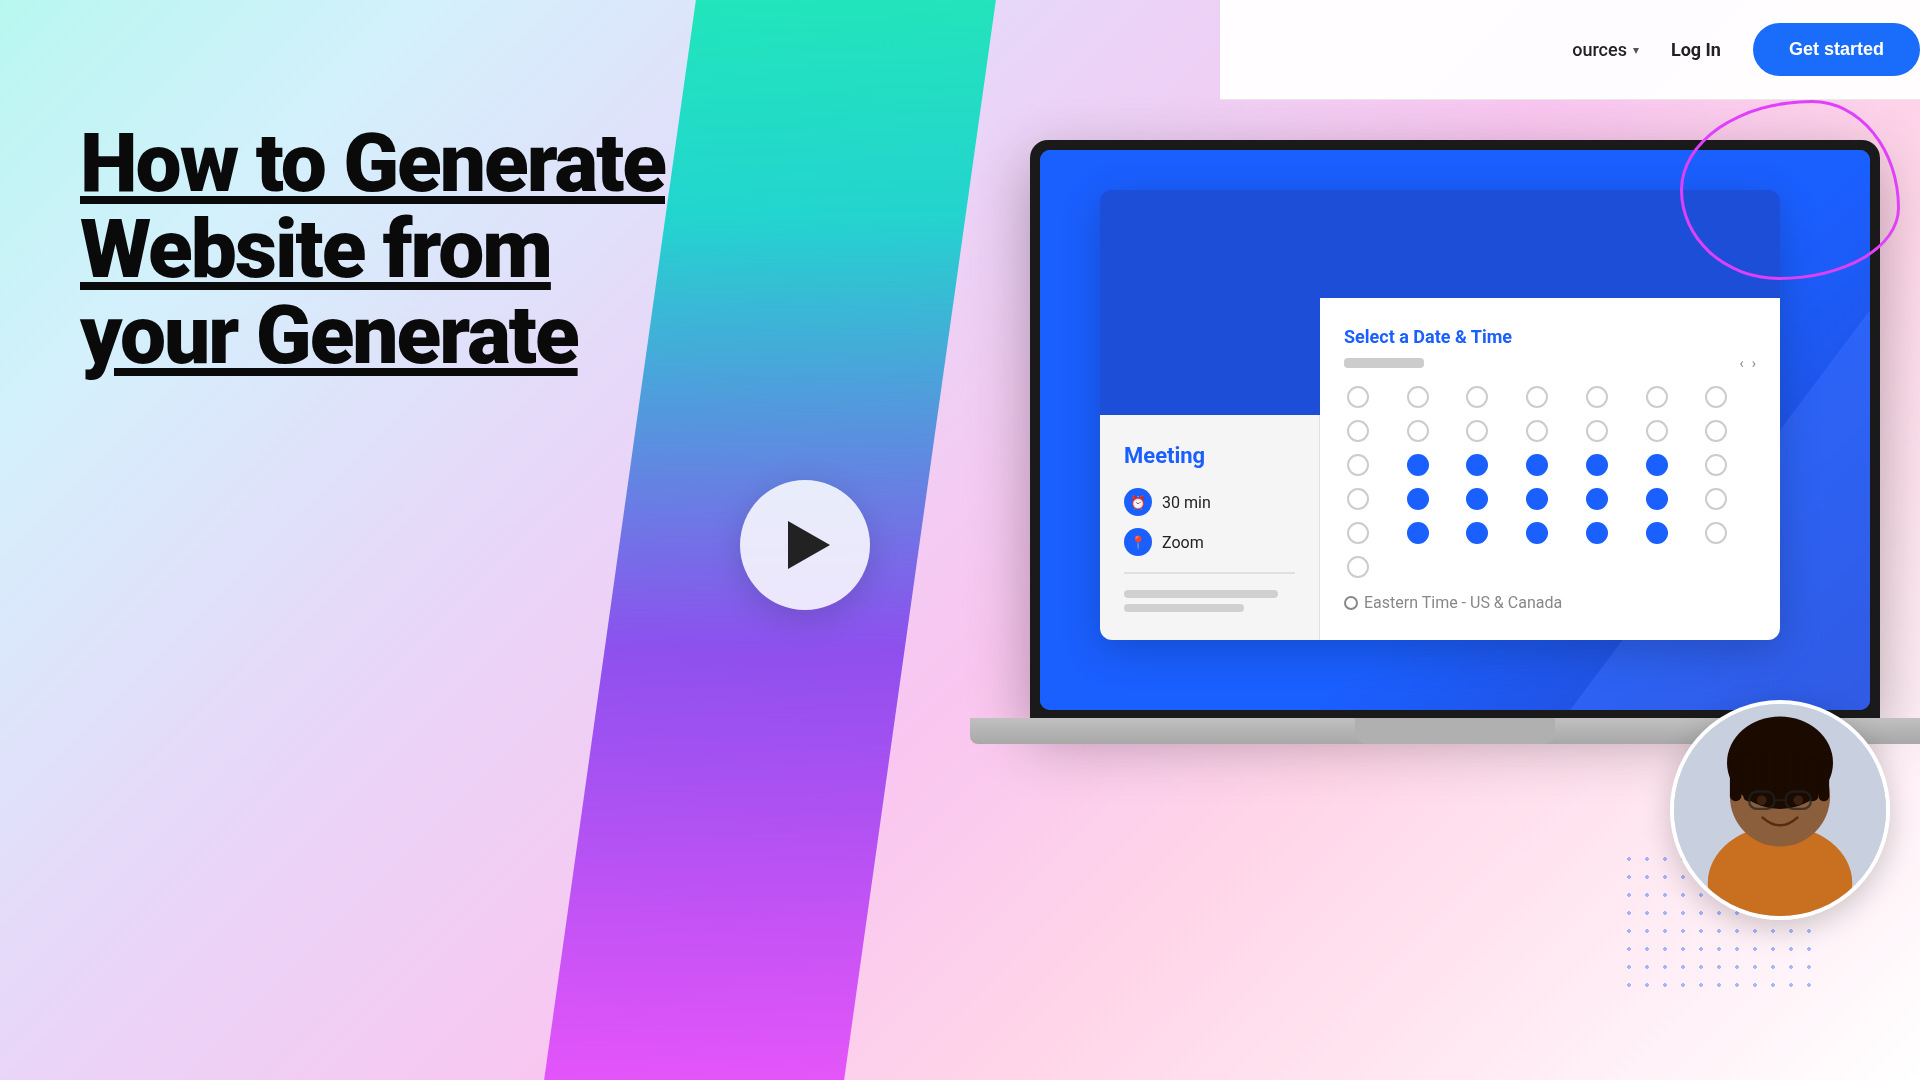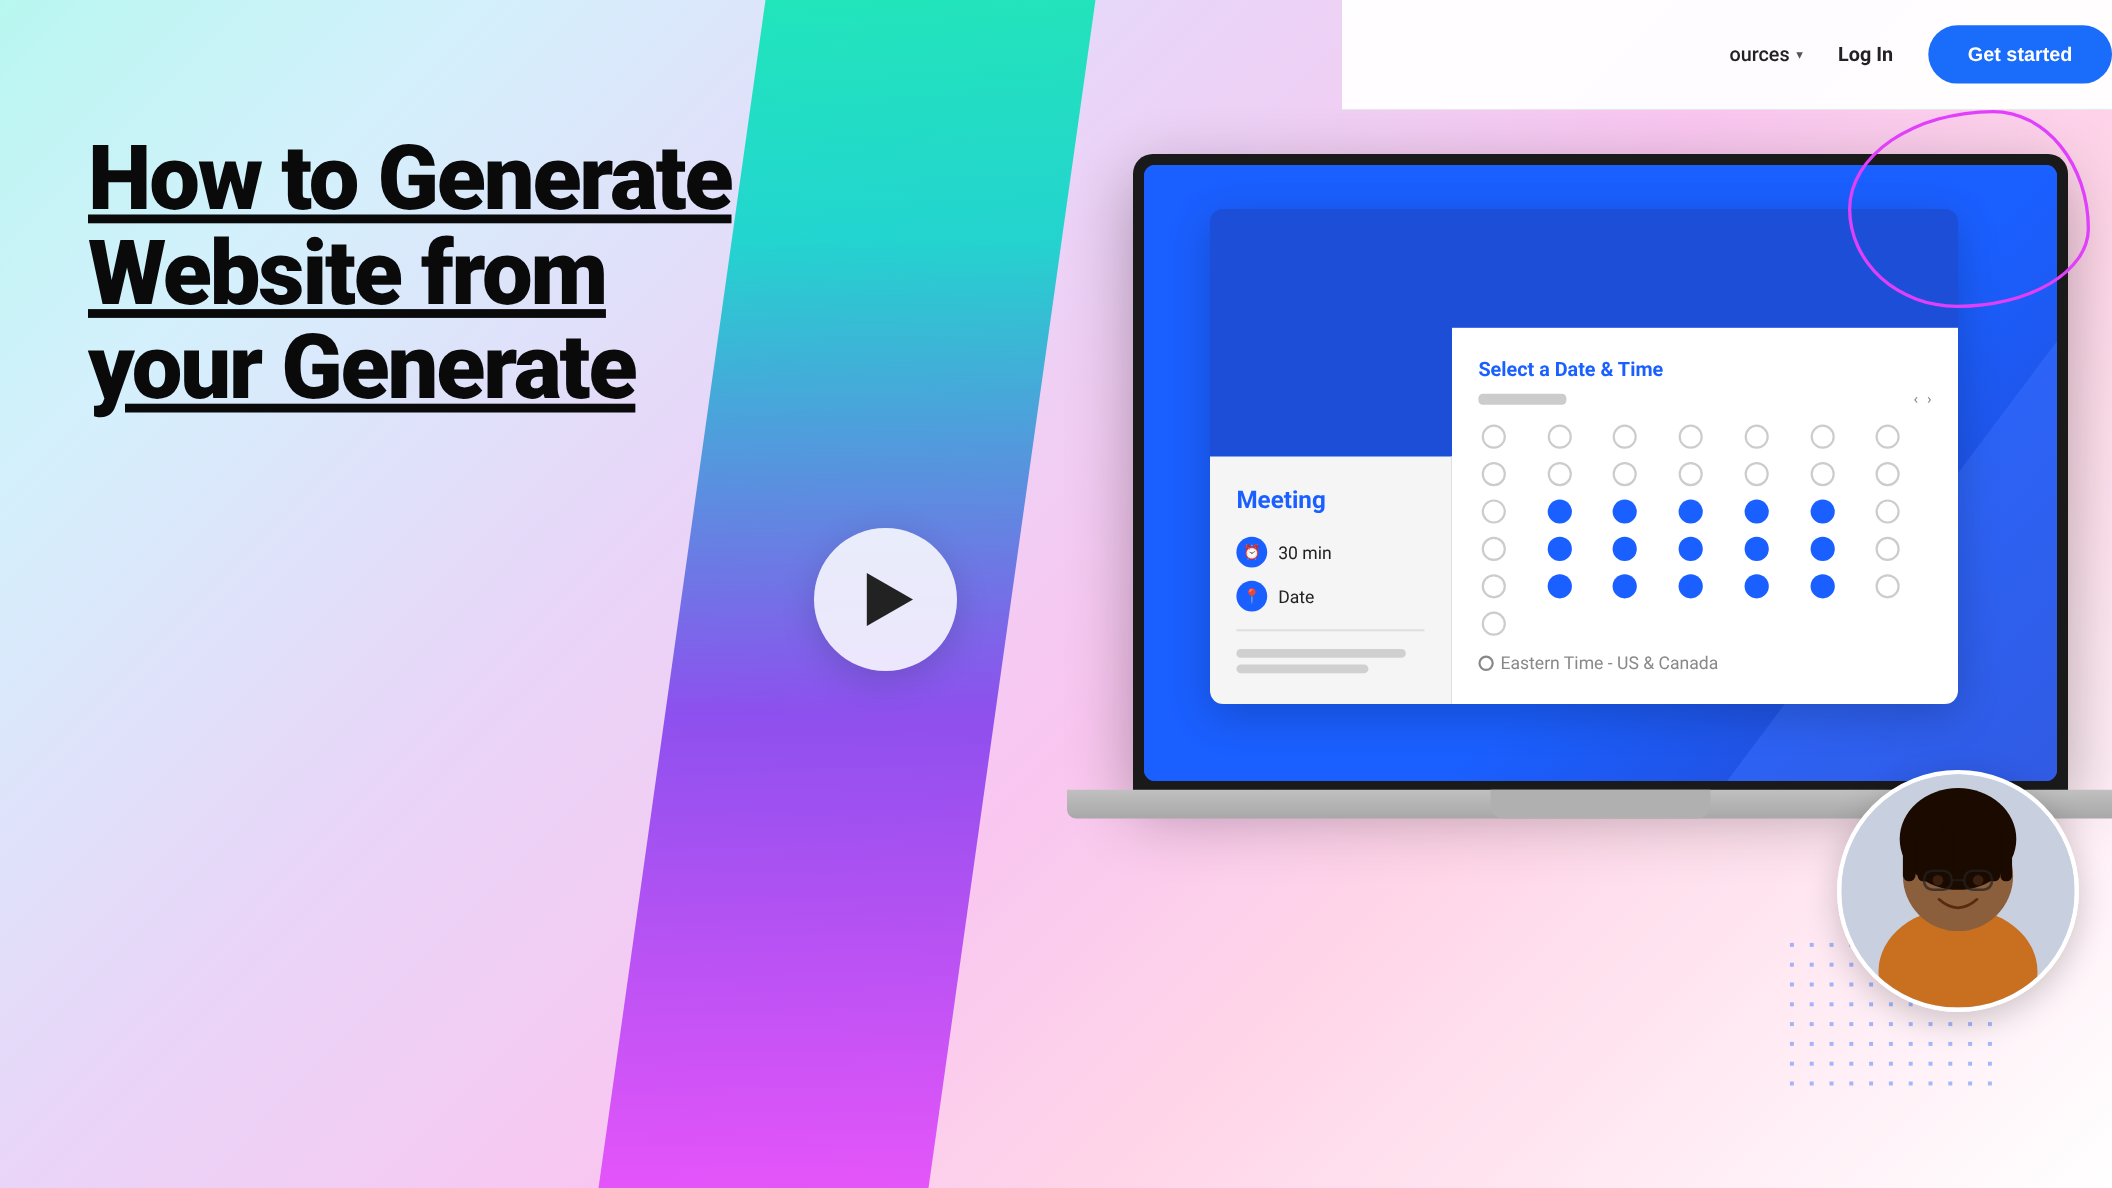--- a/index.html
+++ b/index.html
@@ -455,21 +455,21 @@
         <div class="cal-left">
           <div class="cal-meeting-title">Meeting</div>
 
           <div class="cal-info-row">
             <div class="cal-icon">⏰</div>
             <span class="cal-info-text">30 min</span>
           </div>
 
           <div class="cal-info-row">
             <div class="cal-icon">📍</div>
-            <span class="cal-info-text">Date</span>
+            <span class="cal-info-text">Zoom</span>
           </div>
 
           <div class="cal-divider"></div>
 
           <div class="cal-lines">
             <div class="cal-line" style="width: 90%;"></div>
             <div class="cal-line" style="width: 70%;"></div>
           </div>
         </div>
 

